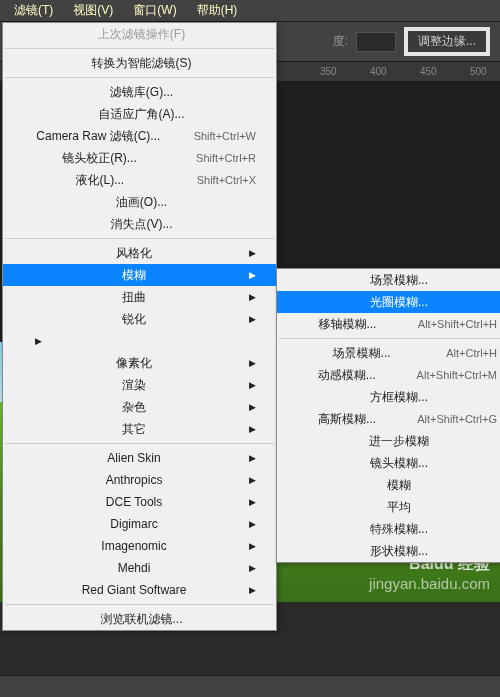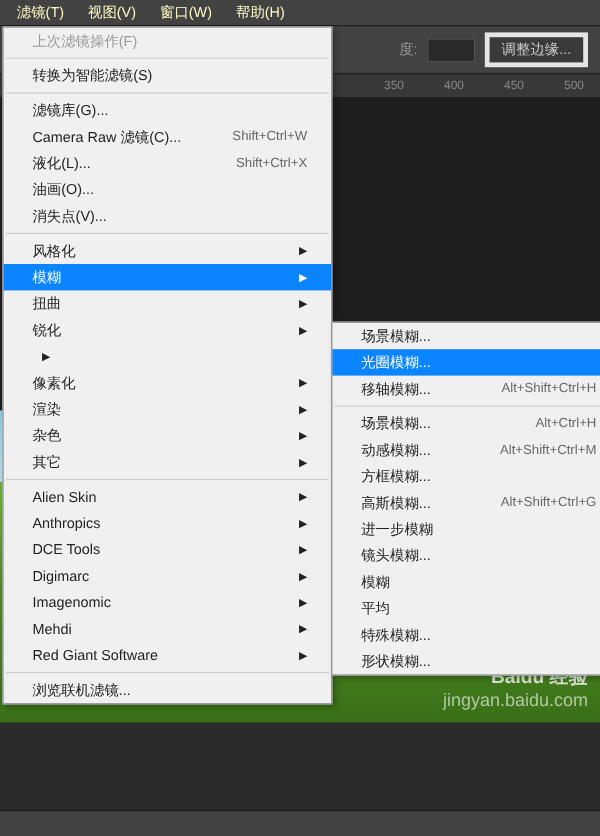--- a/index.html
+++ b/index.html
@@ -28,21 +28,21 @@
 .bench-leg { width: 4px; height: 18px; background: #654321; position: absolute; bottom: 0; }
 
 .watermark { position: absolute; right: 10px; bottom: 10px; color: rgba(255,255,255,0.8); font-size: 14px; display: flex; flex-direction: column; align-items: flex-end; }
 .watermark-logo { font-size: 16px; font-weight: bold; }
 .watermark-url { font-size: 15px; color: rgba(255,255,255,0.6); }
 
 .menu-dropdown { position: absolute; top: 22px; left: 2px; width: 275px; background: #f0f0f0; border: 1px solid #888; box-shadow: 2px 2px 5px rgba(0,0,0,0.3); z-index: 100; }
 .menu-item { display: flex; align-items: center; justify-content: space-between; padding: 4px 20px 4px 24px; font-size: 12px; color: #222; cursor: default; position: relative; height: 22px; }
 .menu-item.disabled { color: #999; }
 .menu-item.highlighted { background: #0a84ff; color: #fff; }
-.menu-item-label { flex: 1; }
+.menu-item-label { flex: 1; text-align: center; }
 .menu-item-shortcut { color: #666; font-size: 11px; margin-left: 24px; }
 .menu-separator { height: 1px; background: #ccc; margin: 3px 2px; }
 .submenu-arrow { font-size: 9px; margin-left: 8px; }
 
 .submenu { position: absolute; top: 268px; left: 276px; width: 242px; background: #f0f0f0; border: 1px solid #888; box-shadow: 2px 2px 5px rgba(0,0,0,0.3); z-index: 101; }
 
 .status-bar { position: absolute; bottom: 0; left: 0; right: 0; height: 22px; background: #424242; border-top: 1px solid #1a1a1a; }
 </style>
 </head>
 <body>
@@ -94,24 +94,31 @@
     </div>
   <div class="menu-separator"></div>
   <div class="menu-item">
       <span class="menu-item-label">转换为智能滤镜(S)</span>
     </div>
   <div class="menu-separator"></div>
   <div class="menu-item">
       <span class="menu-item-label">滤镜库(G)...</span>
     </div>
   <div class="menu-item">
+      <span class="menu-item-label">自适应广角(A)...</span>
+    </div>
+  <div class="menu-item">
       <span class="menu-item-label">Camera Raw 滤镜(C)...</span>
       <span class="menu-item-shortcut">Shift+Ctrl+W</span>
     </div>
   <div class="menu-item">
+      <span class="menu-item-label">镜头校正(R)...</span>
+      <span class="menu-item-shortcut">Shift+Ctrl+R</span>
+    </div>
+  <div class="menu-item">
       <span class="menu-item-label">液化(L)...</span>
       <span class="menu-item-shortcut">Shift+Ctrl+X</span>
     </div>
   <div class="menu-item">
       <span class="menu-item-label">油画(O)...</span>
     </div>
   <div class="menu-item">
       <span class="menu-item-label">消失点(V)...</span>
     </div>
   <div class="menu-separator"></div>

